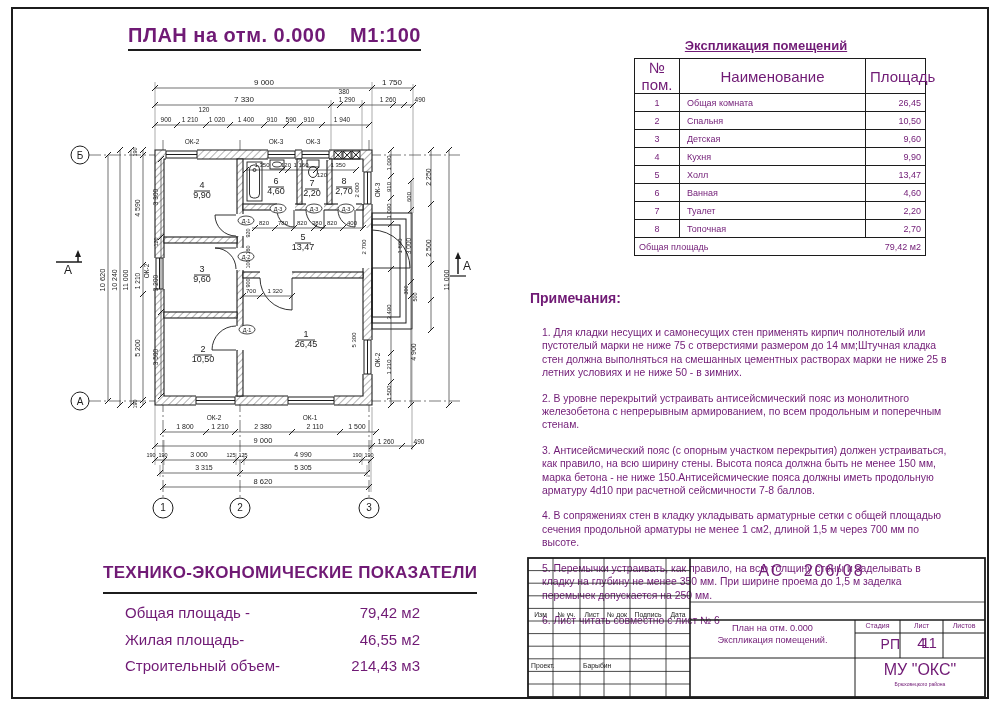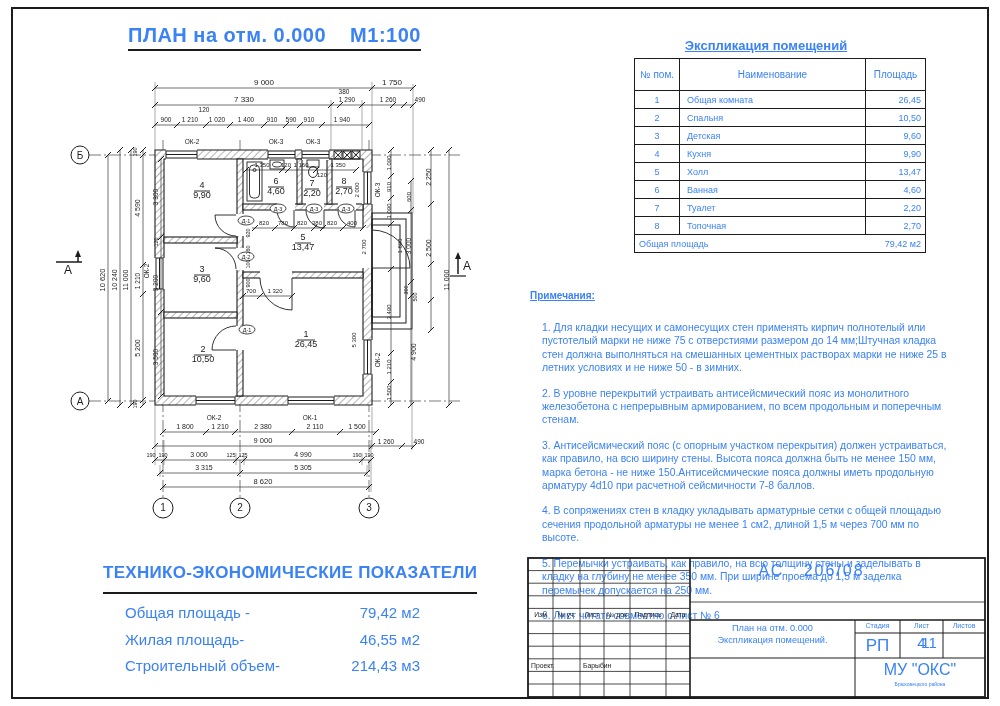--- a/index.html
+++ b/index.html
@@ -1,50 +1,50 @@
 <!DOCTYPE html>
 <html><head>
 <meta charset="utf-8">
 <style>
   html,body{margin:0;padding:0;background:#e8e8e8;}
   .sheet{position:relative;width:1000px;height:706px;background:#fff;overflow:hidden;
          font-family:"Liberation Sans",sans-serif;color:#1c1c1c;}
   svg{position:absolute;left:0;top:0;}
   svg text{font-family:"Liberation Sans",sans-serif;fill:#1c1c1c;}
-  .ov{position:absolute;color:#3b82f6;}
+  .ov{position:absolute;color:#701a75;}
   
   .plan-title{left:128px;top:24px;font-size:20px;font-weight:bold;letter-spacing:.5px;
               border-bottom:2px solid #1c1c1c;padding-bottom:2px;white-space:pre;}
   
   .rt-wrap{left:634px;top:38px;width:264px;}
   .rt-title{text-align:center;font-size:13px;font-weight:bold;text-decoration:underline;margin:0 0 5px 0;}
   table.rt{border-collapse:collapse;width:264px;table-layout:fixed;}
   table.rt th,table.rt td{border:1px solid #1c1c1c;font-size:9px;font-weight:normal;padding:0 4px;height:17px;}
-  table.rt th{height:31px;text-align:center;font-size:10px;}
+  table.rt th{height:31px;text-align:center;font-size:15px;}
   table.rt td.c{text-align:center;}
   table.rt td.r{text-align:right;}
   table.rt td.n{text-align:left;padding-left:7px;}
   .rt-foot{display:flex;justify-content:space-between;}
   
   .notes{left:530px;top:290px;width:438px;}
-  .notes h3{font-size:10px;font-weight:bold;text-decoration:underline;margin:0 0 20px 0;}
+  .notes h3{font-size:14px;font-weight:bold;margin:0 0 20px 0;}
   .notes p{font-size:10.4px;line-height:13.4px;margin:12px;}
   
   .tech-title{left:103px;top:563px;font-size:17px;font-weight:bold;letter-spacing:.3px;
               border-bottom:2px solid #1c1c1c;padding-bottom:9px;}
   .tech-row{left:125px;width:295px;display:flex;justify-content:space-between;font-size:15px;}
   .tech-row .val{text-align:right;}
   
   .tb{font-size:7px;text-align:center;overflow:hidden;}
   .tb-doc{left:690px;top:562px;width:243px;font-size:16px;letter-spacing:2px;text-align:center;white-space:pre;}
   .tb-title{left:690px;top:623px;width:165px;text-align:center;font-size:9.2px;line-height:11.5px;}
   .tb-stage-l{left:855px;top:622px;width:45px;}
   .tb-sheet-l{left:900px;top:622px;width:43px;}
   .tb-sheets-l{left:943px;top:622px;width:42px;}
-  .tb-stage{left:855px;top:636px;width:45px;font-size:17px;text-align:center;}
+  .tb-stage{left:855px;top:636px;width:45px;font-size:14px;text-align:right;}
   .tb-sheet{left:900px;top:634px;width:43px;font-size:15px;text-align:center;}
   .tb-sheets{left:908px;top:634px;width:42px;font-size:15px;text-align:center;}
   .tb-org{left:855px;top:661px;width:130px;text-align:center;font-size:16px;}
   .tb-org-sub{left:855px;top:681px;width:130px;text-align:center;font-size:5px;}
   .tb-cell{position:absolute;font-size:6.8px;text-align:center;}
   .tb-left{text-align:left;padding-left:2px;}
 </style>
 </head>
 <body>
 

